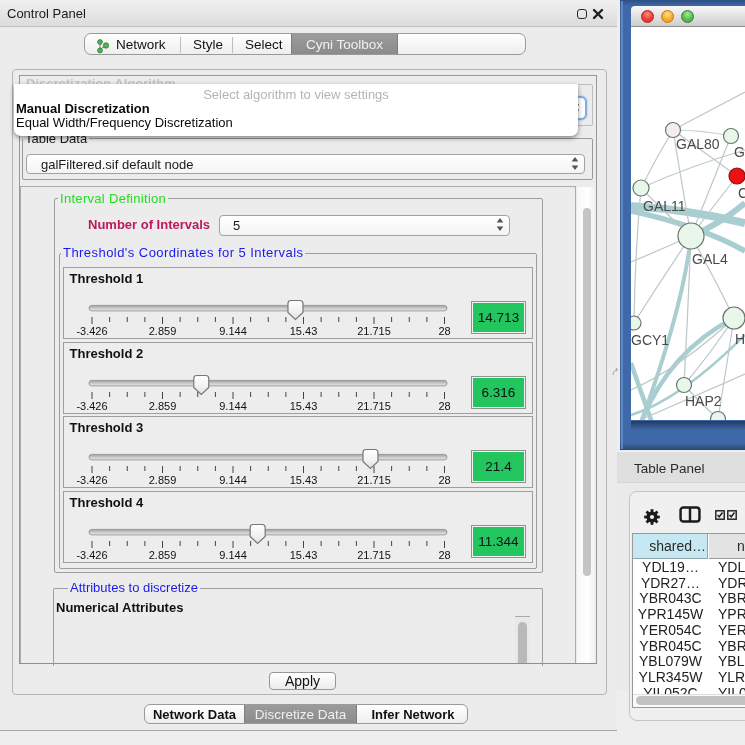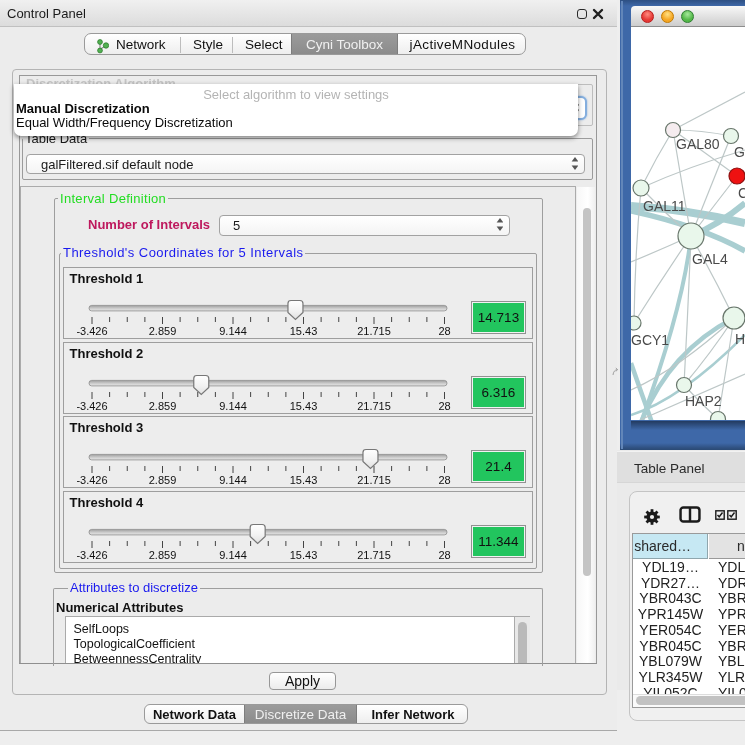--- a/index.html
+++ b/index.html
@@ -26,21 +26,20 @@
       <div class="ab" style="left:206px;top:0;width:107px;height:22px;background:linear-gradient(#9b9b9b,#8a8a8a);border-left:1px solid #7d7d7d;border-right:1px solid #7d7d7d;color:#f0f0f0;font-size:13.5px;text-align:center;line-height:22px;">Cyni Toolbox</div>
       <svg class="ab" style="left:12px;top:3.5px;" width="12" height="16">
         <path d="M3,4.5 L3,12.5 M3.5,11 L8.5,8" stroke="#8a8a8a" stroke-width="1.2" fill="none"></path>
         <circle cx="3" cy="4" r="2.4" fill="#52b152" stroke="#2e7d2e" stroke-width="0.8"></circle>
         <circle cx="3" cy="12.5" r="2.4" fill="#52b152" stroke="#2e7d2e" stroke-width="0.8"></circle>
         <circle cx="9" cy="7.5" r="2.7" fill="#52b152" stroke="#2e7d2e" stroke-width="0.8"></circle>
       </svg>
       <div class="ab" style="left:31px;top:0;width:60px;height:22px;font-size:13.5px;color:#111;line-height:22px;">Network</div>
       <div class="ab" style="left:108px;top:0;width:30px;height:22px;font-size:13.5px;color:#111;line-height:22px;">Style</div>
       <div class="ab" style="left:160px;top:0;width:40px;height:22px;font-size:13.5px;color:#111;line-height:22px;">Select</div>
-      <div class="ab" style="left:313px;top:0;width:129px;height:22px;font-size:13.5px;color:#111;text-align:center;letter-spacing:0.35px;line-height:22px;">jActiveMNodules</div>
     </div>
     <div class="ab" style="left:12px;top:69px;width:595px;height:626px;background:#ececec;border:1.5px solid #b4b4b4;border-radius:4px;"></div>
     <div class="ab" style="left:18.5px;top:74.5px;width:578.5px;height:589px;border:1px solid #989898;background:#ececec;"></div>
     <div class="ab" style="left:26px;top:76px;font-size:13px;font-weight:bold;color:#c5c5c5;">Discretization Algorithm</div>
     <div class="ab" style="left:22px;top:84px;width:571px;height:42px;border:1px solid #bdbdbd;border-radius:2px;"></div>
     <div class="ab" style="left:545px;top:96px;width:42px;height:24px;background:#fff;border:2.5px solid #84aede;border-radius:6px;box-shadow:0 0 2px #84aede;"></div>
     <svg class="arrows" style="left:572px;top:101px;" width="8" height="14">
       <path d="M4,0 L7.4,4.4 L0.6,4.4 Z" fill="#555"></path>
       <path d="M4,13 L7.4,8.6 L0.6,8.6 Z" fill="#555"></path>
     </svg>
@@ -177,23 +176,20 @@
             <stop offset="0.55" stop-color="#f2f2f2"></stop>
             <stop offset="1" stop-color="#e0e0e0"></stop>
           </linearGradient>
         </defs>
       </svg>
       <div class="vbox">11.344</div>
     </div>
     <div class="ab" style="left:53px;top:588px;width:490px;height:78px;border:1px solid #9e9e9e;border-bottom:none;border-radius:2px 2px 0 0;"></div>
     <div class="gtitle" style="left:68px;top:581px;color:#1a1aee;">Attributes to discretize</div>
     <div class="ab bold" style="left:56px;top:600px;font-size:13px;color:#111;">Numerical Attributes</div>
-    <div class="ab" style="left:65px;top:616px;width:450px;height:47px;background:#fff;border:1px solid #aaa;border-bottom:none;overflow:hidden;font-size:12.5px;color:#111;">
-      <div style="padding:4.5px 0 0 7.5px;line-height:15.4px;">SelfLoops<br>TopologicalCoefficient<br>BetweennessCentrality</div>
-    </div>
     <div class="ab" style="left:515px;top:616px;width:15px;height:47px;background:#e8e8e8;border-top:1px solid #aaa;"></div>
     <div class="ab" style="left:517.5px;top:622px;width:9px;height:41px;background:#b9b9b9;border-radius:4.5px 4.5px 0 0;"></div>
     <div class="ab" style="left:269px;top:671.5px;width:67px;height:18.5px;background:linear-gradient(#ffffff,#ececec);border:1px solid #979797;border-radius:4px;font-size:14px;color:#111;text-align:center;line-height:17px;">Apply</div>
     <div class="ab" style="left:144px;top:704px;width:324px;height:20px;background:linear-gradient(#ffffff,#eeeeee);border:1px solid #9a9a9a;border-radius:6px;overflow:hidden;">
       <div class="ab" style="left:99px;top:0;width:113px;height:20px;background:linear-gradient(#9b9b9b,#8a8a8a);border-left:1px solid #7d7d7d;border-right:1px solid #7d7d7d;color:#f0f0f0;font-size:13.5px;text-align:center;line-height:20px;">Discretize Data</div>
       <div class="ab" style="left:0;top:0;width:99px;height:20px;font-size:13px;font-weight:bold;color:#111;text-align:center;line-height:20px;">Network Data</div>
       <div class="ab" style="left:212px;top:0;width:112px;height:20px;font-size:13px;font-weight:bold;color:#111;text-align:center;line-height:20px;">Infer Network</div>
     </div>
     <div class="ab" style="left:14px;top:84px;width:564px;height:52px;background:#fff;border-radius:0 0 7px 7px;box-shadow:0 2px 5px rgba(0,0,0,0.45);z-index:50;">
       <div style="position:absolute;left:0;top:3px;width:100%;text-align:center;font-size:13px;color:#b4b4b4;">Select algorithm to view settings</div>
@@ -280,21 +276,21 @@
     </svg>
     <svg class="ab" style="left:98px;top:60px;" width="10" height="10" viewBox="0 0 10 10">
       <rect x="0.8" y="0.8" width="8.4" height="8.4" fill="none" stroke="#1b1b1b" stroke-width="1.4"></rect>
       <path d="M2.5,5 L4.2,6.8 L7.5,2.5" fill="none" stroke="#1b1b1b" stroke-width="1.4"></path>
     </svg>
     <svg class="ab" style="left:110px;top:60px;" width="10" height="10" viewBox="0 0 10 10">
       <rect x="0.8" y="0.8" width="8.4" height="8.4" fill="none" stroke="#1b1b1b" stroke-width="1.4"></rect>
       <path d="M2.5,5 L4.2,6.8 L7.5,2.5" fill="none" stroke="#1b1b1b" stroke-width="1.4"></path>
     </svg>
     <div class="ab" style="left:15px;top:83px;width:113px;height:175px;border:1px solid #9a9a9a;border-right:none;background:#fff;overflow:hidden;">
-      <div class="ab" style="left:0;top:0;width:75px;height:25px;background:#c6e8f3;border-right:1px solid #8fa6ad;border-bottom:1px solid #8fa6ad;font-size:14px;color:#2a2a2a;text-align:right;padding-right:16px;line-height:25px;">shared…</div>
+      <div class="ab" style="left:0;top:0;width:75px;height:25px;background:#c6e8f3;border-right:1px solid #8fa6ad;border-bottom:1px solid #8fa6ad;font-size:14px;color:#2a2a2a;text-align:right;padding-right:1px;line-height:25px;">shared…</div>
       <div class="ab" style="left:76px;top:0;width:80px;height:25px;background:#e3e3e3;border-bottom:1px solid #9a9a9a;font-size:14px;color:#2a2a2a;padding-left:28px;line-height:25px;">name</div>
       <div class="ab" style="left:0;top:26px;width:75px;height:15.7px;font-size:14px;color:#222;text-align:center;line-height:15.7px;">YDL19…</div>
       <div class="ab" style="left:76px;top:26px;width:80px;height:15.7px;font-size:14px;color:#222;padding-left:9px;line-height:15.7px;line-height:15.6px;">YDL19…</div>
       <div class="ab" style="left:0;top:41.7px;width:75px;height:15.7px;font-size:14px;color:#222;text-align:center;line-height:15.7px;">YDR27…</div>
       <div class="ab" style="left:76px;top:41.7px;width:80px;height:15.7px;font-size:14px;color:#222;padding-left:9px;line-height:15.7px;line-height:15.6px;">YDR27…</div>
       <div class="ab" style="left:0;top:57.400000000000006px;width:75px;height:15.7px;font-size:14px;color:#222;text-align:center;line-height:15.7px;">YBR043C</div>
       <div class="ab" style="left:76px;top:57.400000000000006px;width:80px;height:15.7px;font-size:14px;color:#222;padding-left:9px;line-height:15.7px;line-height:15.6px;">YBR043C</div>
       <div class="ab" style="left:0;top:73.10000000000001px;width:75px;height:15.7px;font-size:14px;color:#222;text-align:center;line-height:15.7px;">YPR145W</div>
       <div class="ab" style="left:76px;top:73.10000000000001px;width:80px;height:15.7px;font-size:14px;color:#222;padding-left:9px;line-height:15.7px;line-height:15.6px;">YPR145W</div>
       <div class="ab" style="left:0;top:88.80000000000001px;width:75px;height:15.7px;font-size:14px;color:#222;text-align:center;line-height:15.7px;">YER054C</div>

